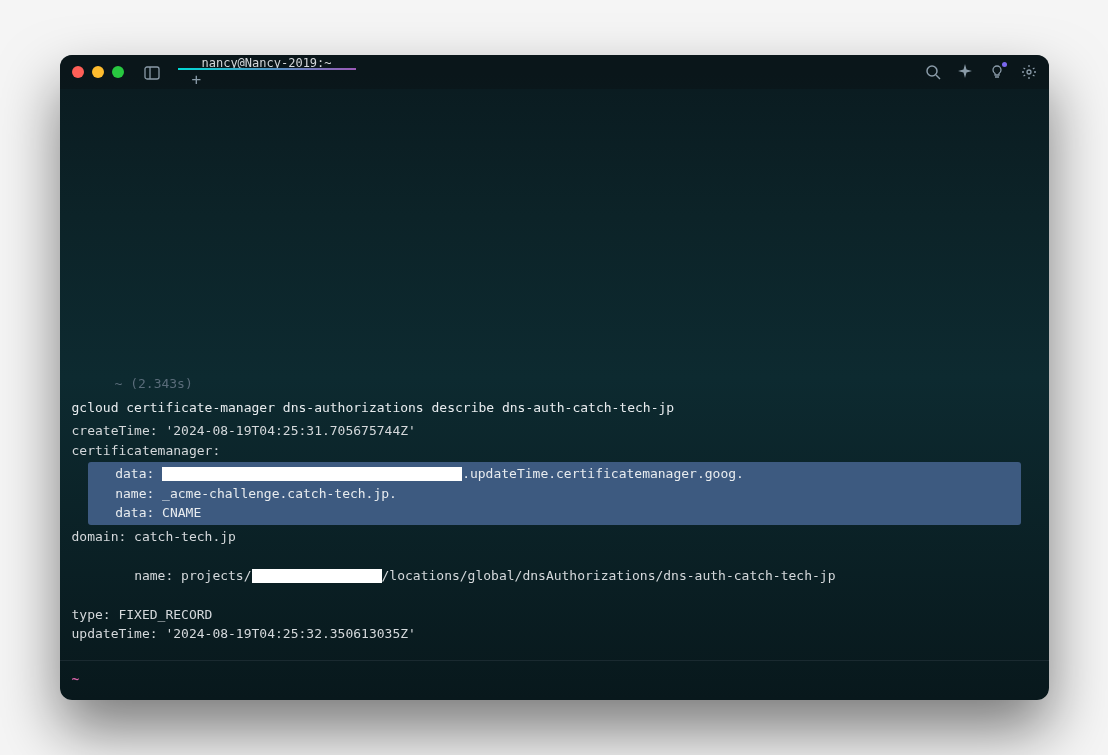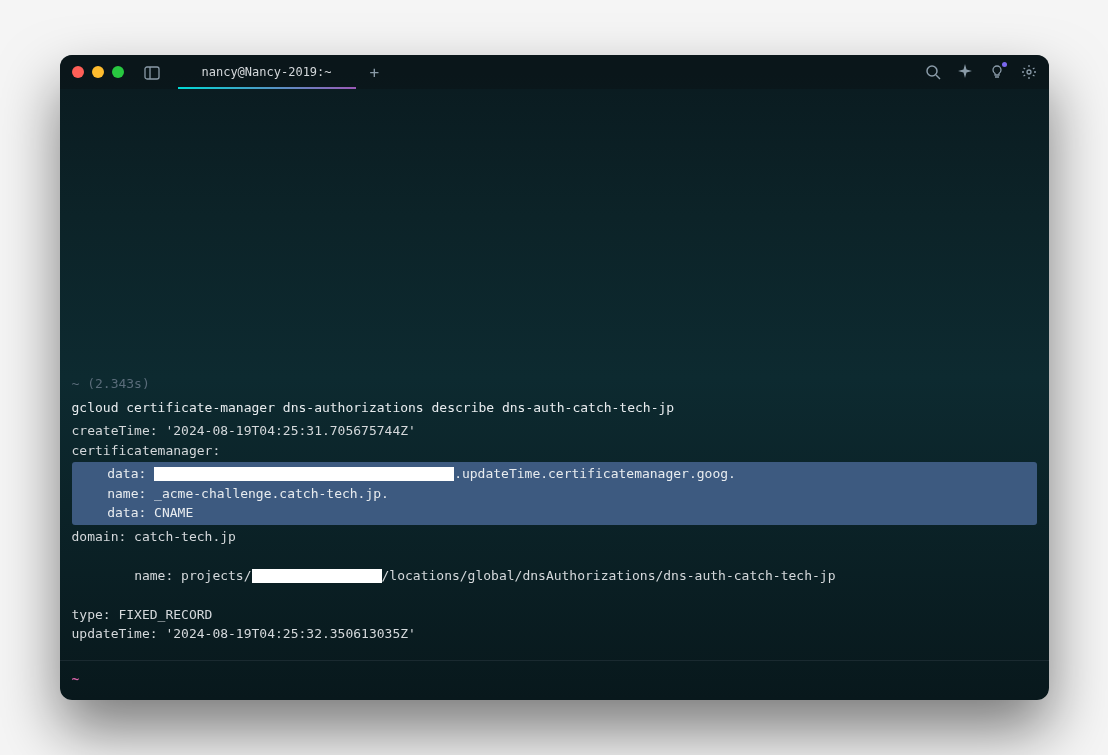--- a/index.html
+++ b/index.html
@@ -65,20 +65,21 @@
     .panes-icon svg {
       width: 100%;
       height: 100%;
     }
     
     .tab-container {
       display: flex;
       align-items: stretch;
       margin-left: 18px;
       height: 100%;
+      flex-direction: column;
     }
     
     .tab {
       display: flex;
       align-items: center;
       padding: 0 24px;
       color: #d4d8db;
       font-size: 12px;
       position: relative;
       height: 100%;
@@ -150,38 +151,39 @@
     }
     
     .output-block {
       margin-top: auto;
       padding: 0 12px 8px 12px;
     }
     
     .prompt-line {
       color: #5a6c7a;
       margin-bottom: 4px;
+      margin-left: 43px;
     }
     
     .command-line {
       color: #e8ecef;
       font-weight: normal;
       margin-bottom: 4px;
     }
     
     .output-line {
       color: #d4d8db;
       white-space: pre;
     }
     
     .highlighted-block {
       background: #3d5a80;
       border-radius: 3px;
-      padding: 2px 20px;
-      margin: 2px 0;
+      padding: 2px 12px;
+      margin: 2px 16px;
     }
     
     .highlighted-line {
       color: #e8ecef;
       white-space: pre;
       display: flex;
       align-items: center;
     }
     
     .redacted {

